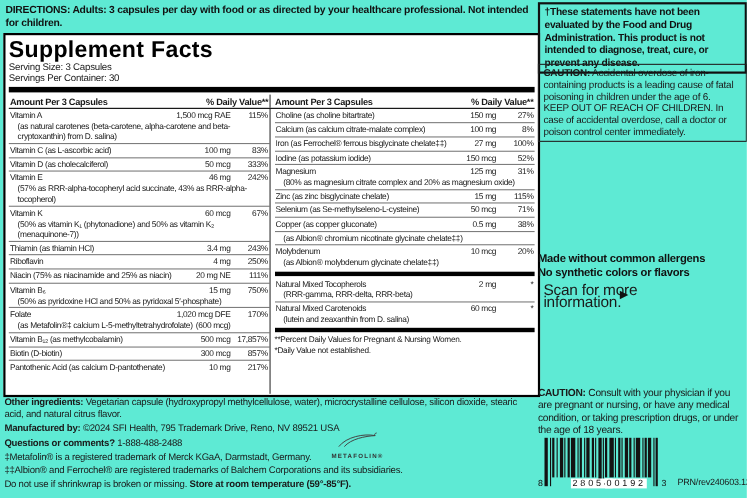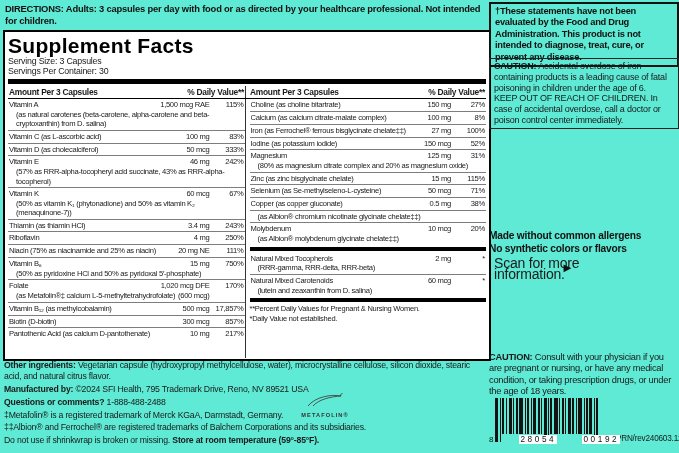--- a/index.html
+++ b/index.html
@@ -53,21 +53,21 @@
   .barcode{position:absolute;top:396px;left:0;display:flex;align-items:flex-end;}
   .bc-num{font-size:8px;letter-spacing:0;color:#111;}
   .bc-first{margin-right:2px;}
   .bc-last{margin-left:3px;}
   .bars-wrap{position:relative;height:46px;}
   .bars{display:flex;align-items:flex-start;height:46px;}
   .bar{background:#131313;height:36px;flex:none;}
   .bar.tall{height:44px;}
   .bc-g{position:absolute;bottom:0;background:#fff;font-size:8.2px;letter-spacing:2.6px;padding:0 1px;color:#111;}
   .g1{left:24px;}
-  .g2{left:55px;margin-left:32px;}
+  .g2{left:55px;}
   .prn{margin-left:10px;font-size:8.2px;letter-spacing:-0.2px;padding-bottom:1px;}
 </style>
 </head>
 <body>
 
 <div class="page">
 
   <div class="directions"><span class="b">DIRECTIONS:</span> <span>Adults: 3 capsules per day with food or as directed by your healthcare professional. Not intended for children.</span></div>
 
   <div class="panel">

